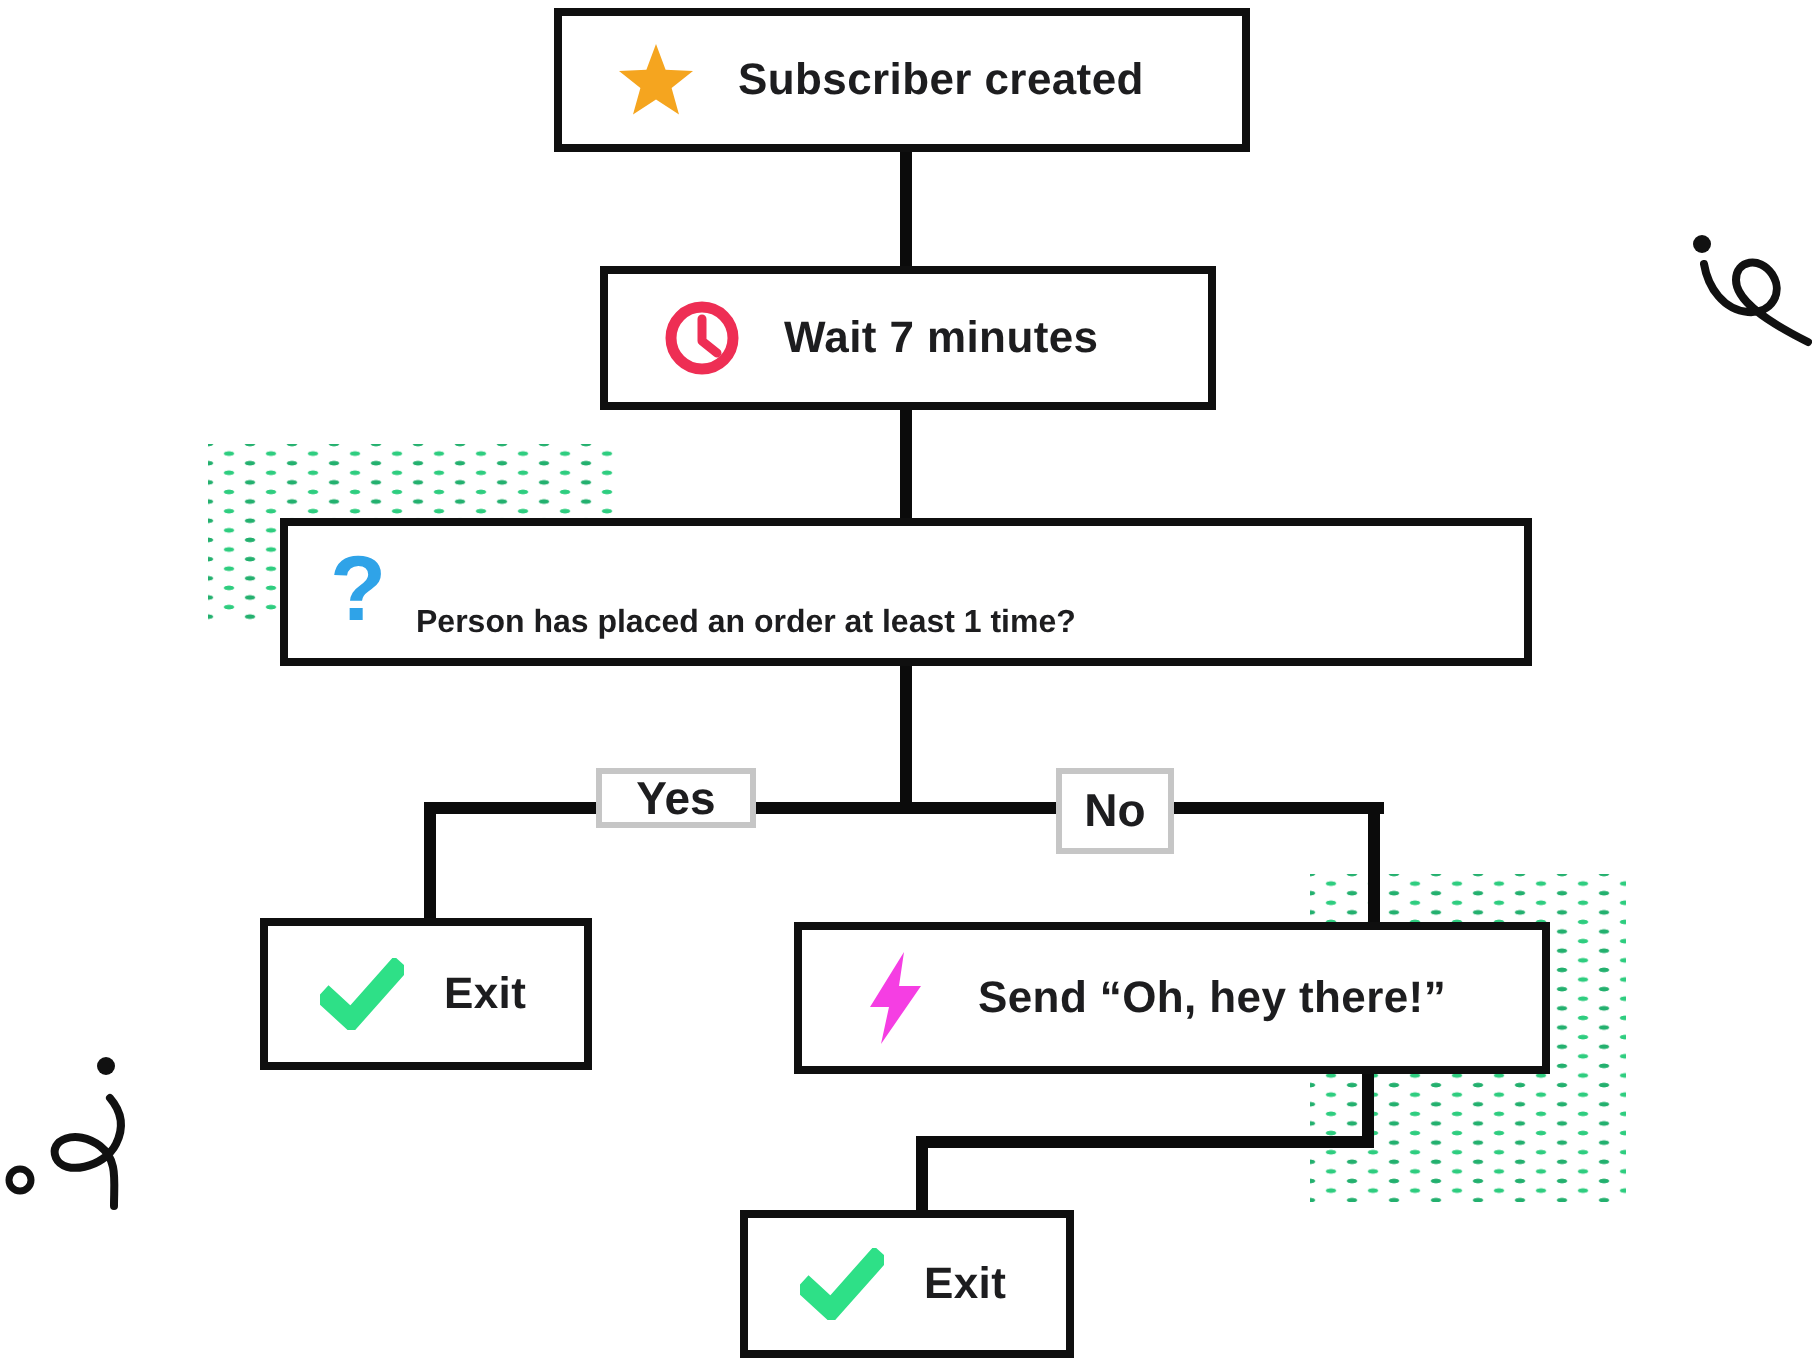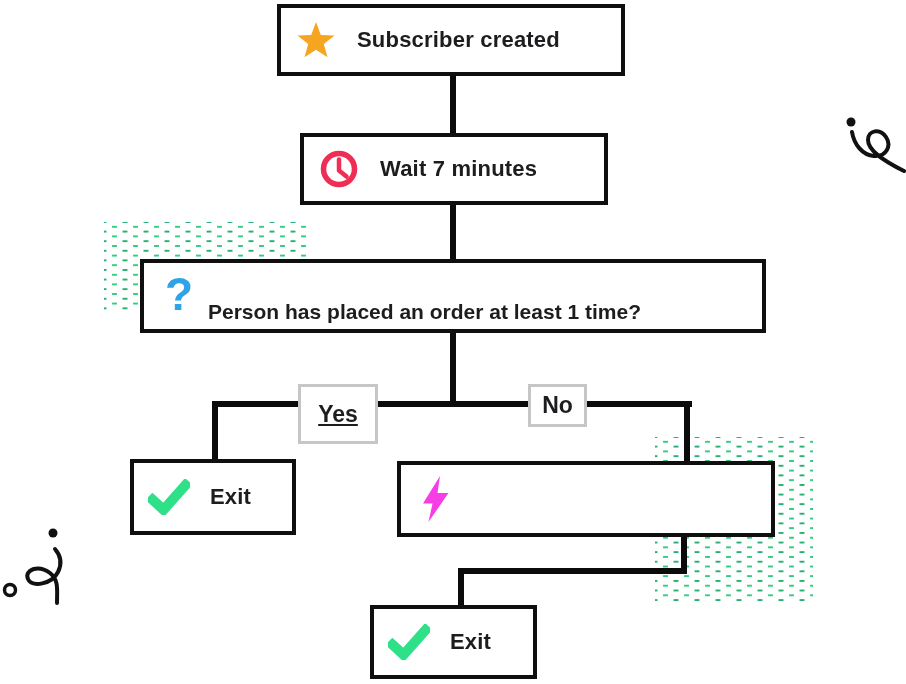--- a/index.html
+++ b/index.html
@@ -4,30 +4,30 @@
 <style>
   html,body{margin:0;padding:0;background:#ffffff;}
   #canvas{
     position:relative;width:906px;height:684px;background:#ffffff;
     overflow:hidden;font-family:"Liberation Sans",sans-serif;
   }
   
   .node{
     position:absolute;box-sizing:border-box;background:#ffffff;
     border:4px solid #0f0f0f;display:flex;align-items:center;
-    padding-left:14px;z-index:3;
+    padding-left:26px;z-index:3;
   }
   .node .icon{width:42px;display:flex;align-items:center;justify-content:center;flex:0 0 auto;}
   .node .label{
     margin-left:20px;font-size:22px;font-weight:bold;color:#1d1d1f;
     white-space:nowrap;letter-spacing:.2px;
   }
   #node-question{padding-left:20px;}
   #node-question .icon{width:30px;}
-  #node-question .label{margin-left:14px;font-size:21px;letter-spacing:0;margin-top:31px;}
+  #node-question .label{margin-left:14px;font-size:16px;letter-spacing:0;margin-top:31px;}
   .qmark{font-size:46px;font-weight:bold;color:#2FA3E8;line-height:1;transform:translateY(-2px);}
   
   .branch-label{
     position:absolute;box-sizing:border-box;background:#ffffff;
     border:3px solid #c6c6c6;z-index:4;display:flex;align-items:center;justify-content:center;
     font-size:23px;font-weight:bold;color:#1d1d1f;
   }
   
   .line{position:absolute;background:#0b0b0b;z-index:2;}
   
@@ -88,21 +88,21 @@
     <span class="label">Wait 7 minutes</span>
   </div>
 
   <div class="node" id="node-question" style="left:140px;top:259px;width:626px;height:74px;">
     <span class="icon">
       <span class="qmark">?</span>
     </span>
     <span class="label">Person has placed an order at least 1 time?</span>
   </div>
 
-  <div class="branch-label" style="left:298px;top:384px;width:80px;height:60px;text-decoration:underline;">
+  <div class="branch-label" style="left:298px;top:384px;width:80px;height:30px;">
     <span>Yes</span>
   </div>
   <div class="branch-label" style="left:528px;top:384px;width:59px;height:43px;">
     <span>No</span>
   </div>
 
   <div class="node" id="node-exit-left" style="left:130px;top:459px;width:166px;height:76px;">
     <span class="icon">
       <svg width="46" height="36" viewBox="0 0 46 36">
         <path d="M5,21 L17,32 L41,5" fill="none" stroke="#2EE087" stroke-width="11" stroke-linecap="square"></path>
@@ -110,20 +110,21 @@
     </span>
     <span class="label">Exit</span>
   </div>
 
   <div class="node" id="node-send" style="left:397px;top:461px;width:378px;height:76px;">
     <span class="icon">
       <svg width="30" height="46" viewBox="0 0 30 46">
         <polygon fill="#F53EE3" points="19,0 2,27.5 11.5,27.5 7.5,46 27.5,17 16.5,17"></polygon>
       </svg>
     </span>
+    <span class="label">Send “Oh, hey there!”</span>
   </div>
 
   <div class="node" id="node-exit-bottom" style="left:370px;top:605px;width:167px;height:74px;">
     <span class="icon">
       <svg width="46" height="36" viewBox="0 0 46 36">
         <path d="M5,21 L17,32 L41,5" fill="none" stroke="#2EE087" stroke-width="11" stroke-linecap="square"></path>
       </svg>
     </span>
     <span class="label">Exit</span>
   </div>

